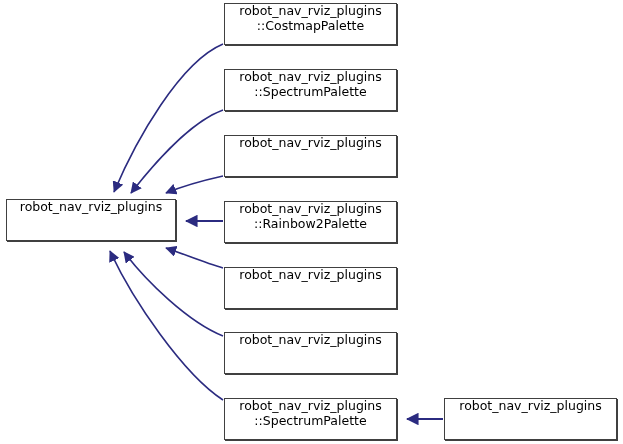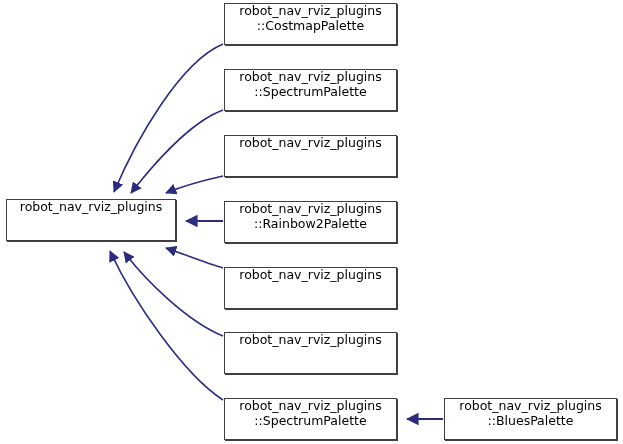--- a/index.html
+++ b/index.html
@@ -103,16 +103,15 @@
     <span class="ln">robot_nav_rviz_plugins</span>
   </div>
 
   <div class="uml-node" style="left:224px; top:398px; width:173px; height:42px;">
     <span class="ln">robot_nav_rviz_plugins</span>
     <span class="ln">::SpectrumPalette</span>
   </div>
 
   <div class="uml-node" style="left:444px; top:398px; width:173px; height:42px;">
     <span class="ln">robot_nav_rviz_plugins</span>
-    <span class="ln">::BluesPalette</span>
   </div>
 
 </div>
 
 </body></html>

